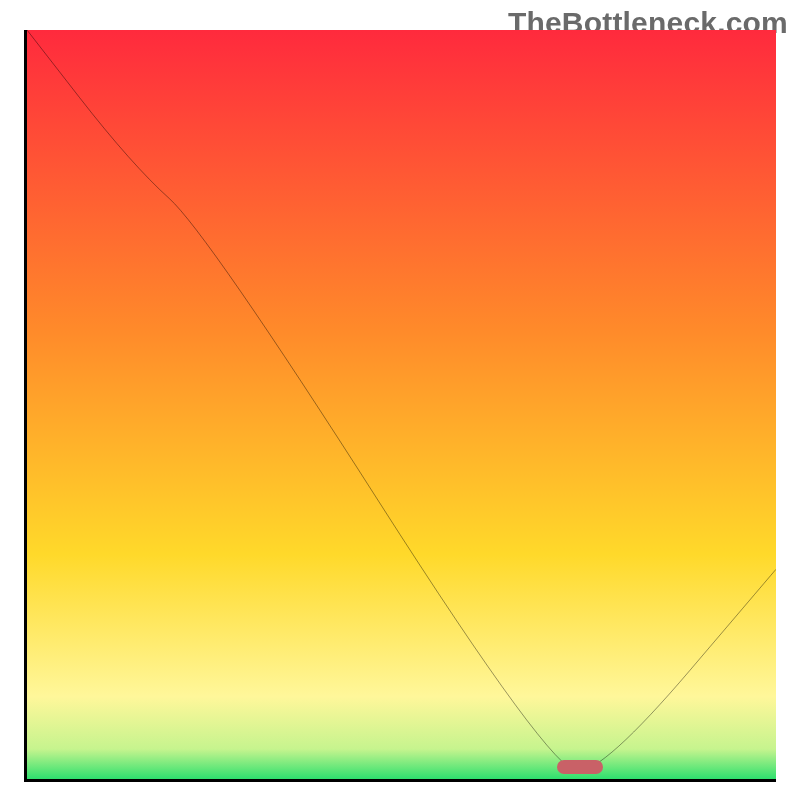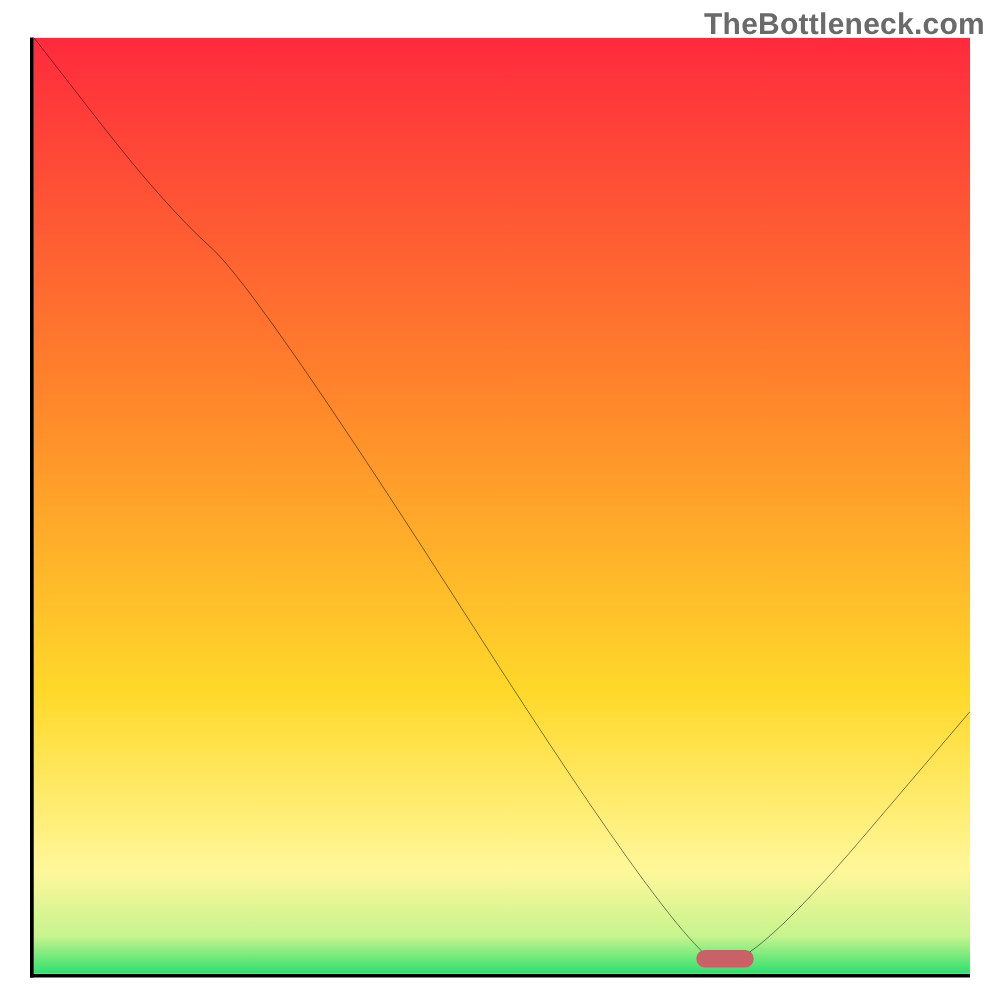--- a/index.html
+++ b/index.html
@@ -3,21 +3,21 @@
   <meta charset="utf-8">
   <style>
     * { margin: 0; padding: 0; box-sizing: border-box; }
     html, body { width: 800px; height: 800px; overflow: hidden; background: #fff; }
     .container { width: 800px; height: 800px; position: relative; }
     .watermark {
       position: absolute;
       top: 6px;
       right: 12px;
       font-family: Arial, Helvetica, sans-serif;
-      font-size: 24px;
+      font-size: 30px;
       font-weight: 600;
       color: #6a6a6a;
       letter-spacing: 0.2px;
     }
     .plot-area {
       position: absolute;
       left: 24px;
       top: 30px;
       width: 752px;
       height: 752px;

